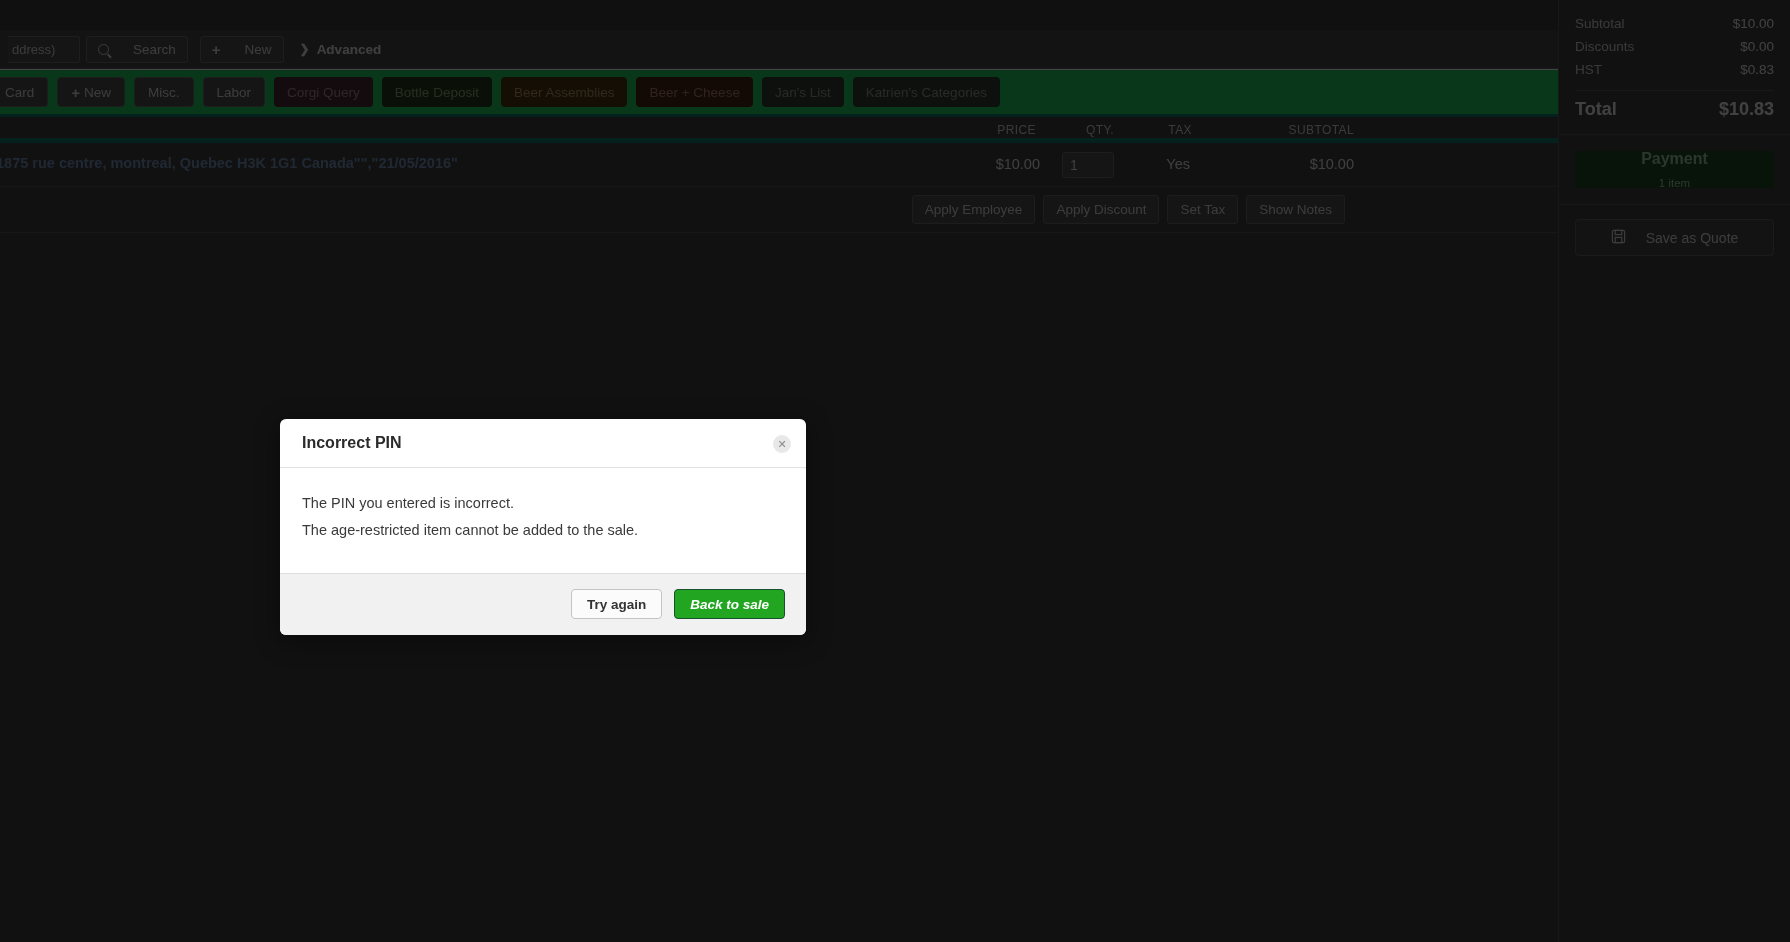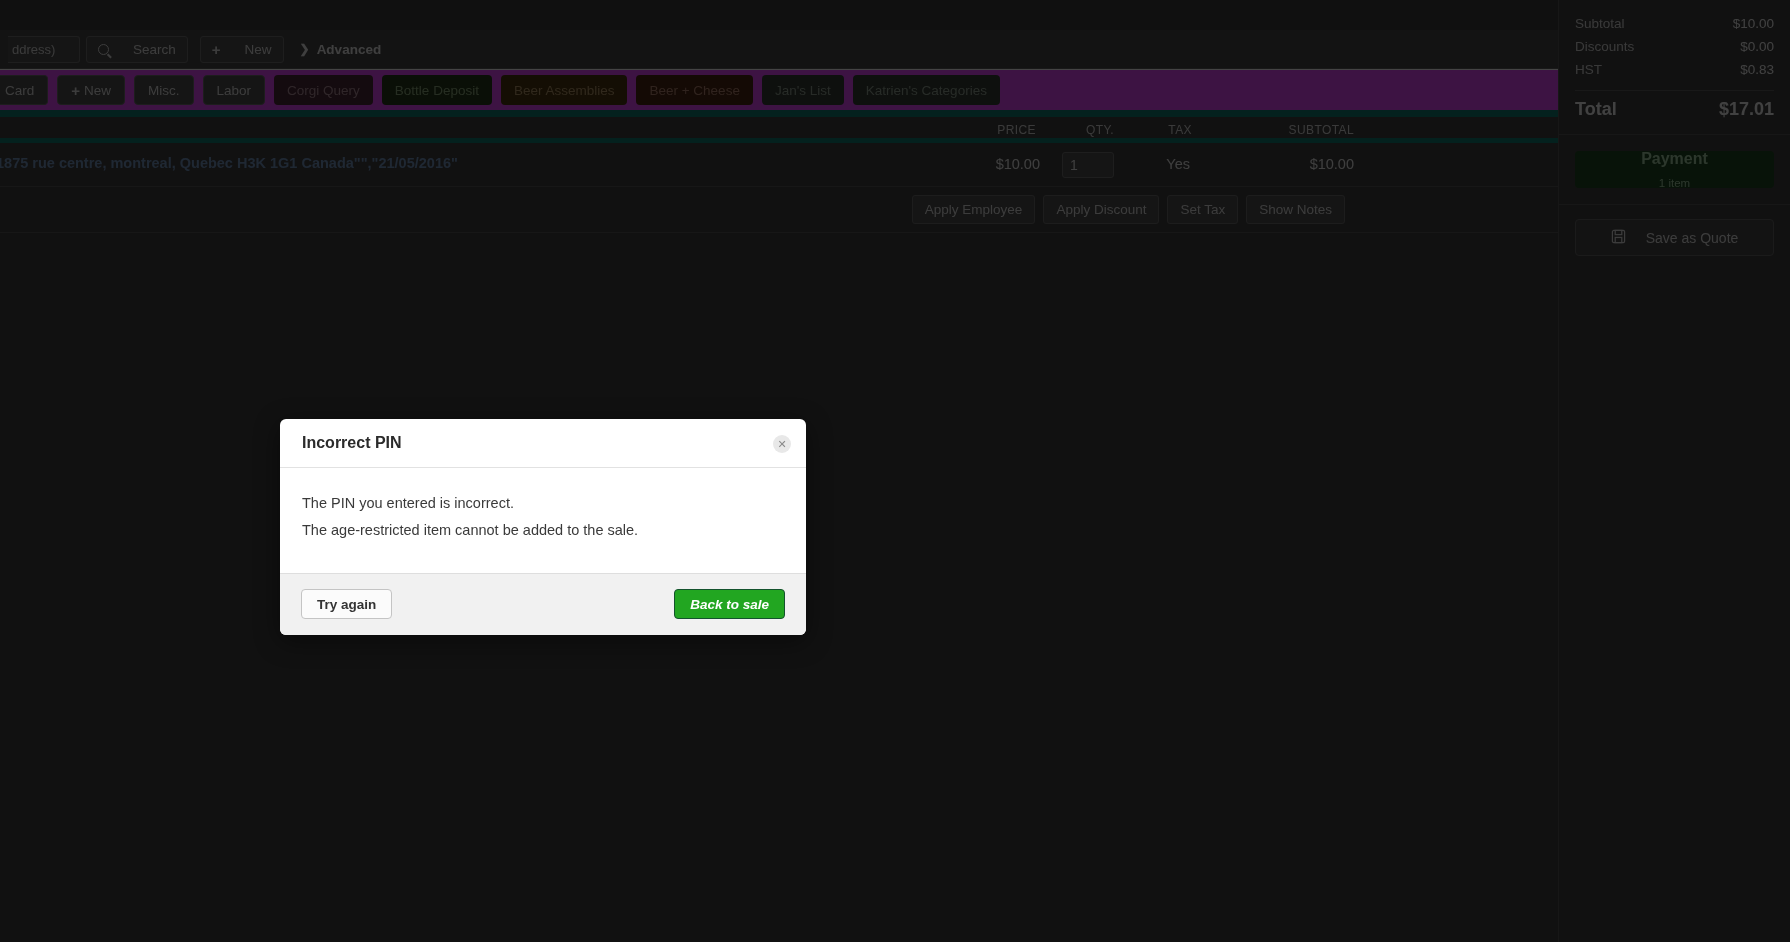--- a/index.html
+++ b/index.html
@@ -103,22 +103,22 @@
     background: #d8d8d8;
     transform: rotate(45deg);
   }
   .plus-ico { font-size: 15px; line-height: 1; font-weight: bold; }
 
   
   .cat-bar {
     position: absolute;
     left: 0; top: 70px;
     width: 1558px; height: 47px;
-    background: #d946ef;
-    border-bottom: 7px solid #0f766e;
+    background: #22c55e;
+    border-bottom: 3px solid #0f766e;
     display: flex;
     align-items: center;
     gap: 9px;
     padding-left: 0;
   }
   .cat-btn {
     height: 30px;
     border-radius: 4px;
     font-size: 13.5px;
     display: flex; align-items: center; justify-content: center;
@@ -336,21 +336,21 @@
     font-size: 14.5px;
     color: #3a3a3a;
     line-height: 1.55;
   }
   .modal-foot {
     background: #f1f1f1;
     border-top: 1px solid #dedede;
     height: 62px;
     display: flex;
     align-items: center;
-    justify-content: space-between;
+    justify-content: flex-end;
     gap: 12px;
     padding: 0 21px;
   }
   .mbtn {
     height: 30px;
     border-radius: 4px;
     font-size: 13.5px;
     font-weight: bold;
     display: flex; align-items: center; justify-content: center;
     padding: 0 15px;
@@ -461,21 +461,21 @@
           <span>Discounts</span>
           <span class="v">$0.00</span>
         </div>
         <div class="tot-line">
           <span>HST</span>
           <span class="v">$0.83</span>
         </div>
         <div class="tot-div"></div>
         <div class="tot-grand">
           <span>Total</span>
-          <span>$17.01</span>
+          <span>$10.83</span>
         </div>
       </div>
       <div class="panel-sep"></div>
       <div class="pay-wrap">
         <div class="pay-btn">
           <span class="lbl">Payment</span>
           <span class="cnt">1 item</span>
         </div>
       </div>
       <div class="panel-sep"></div>

